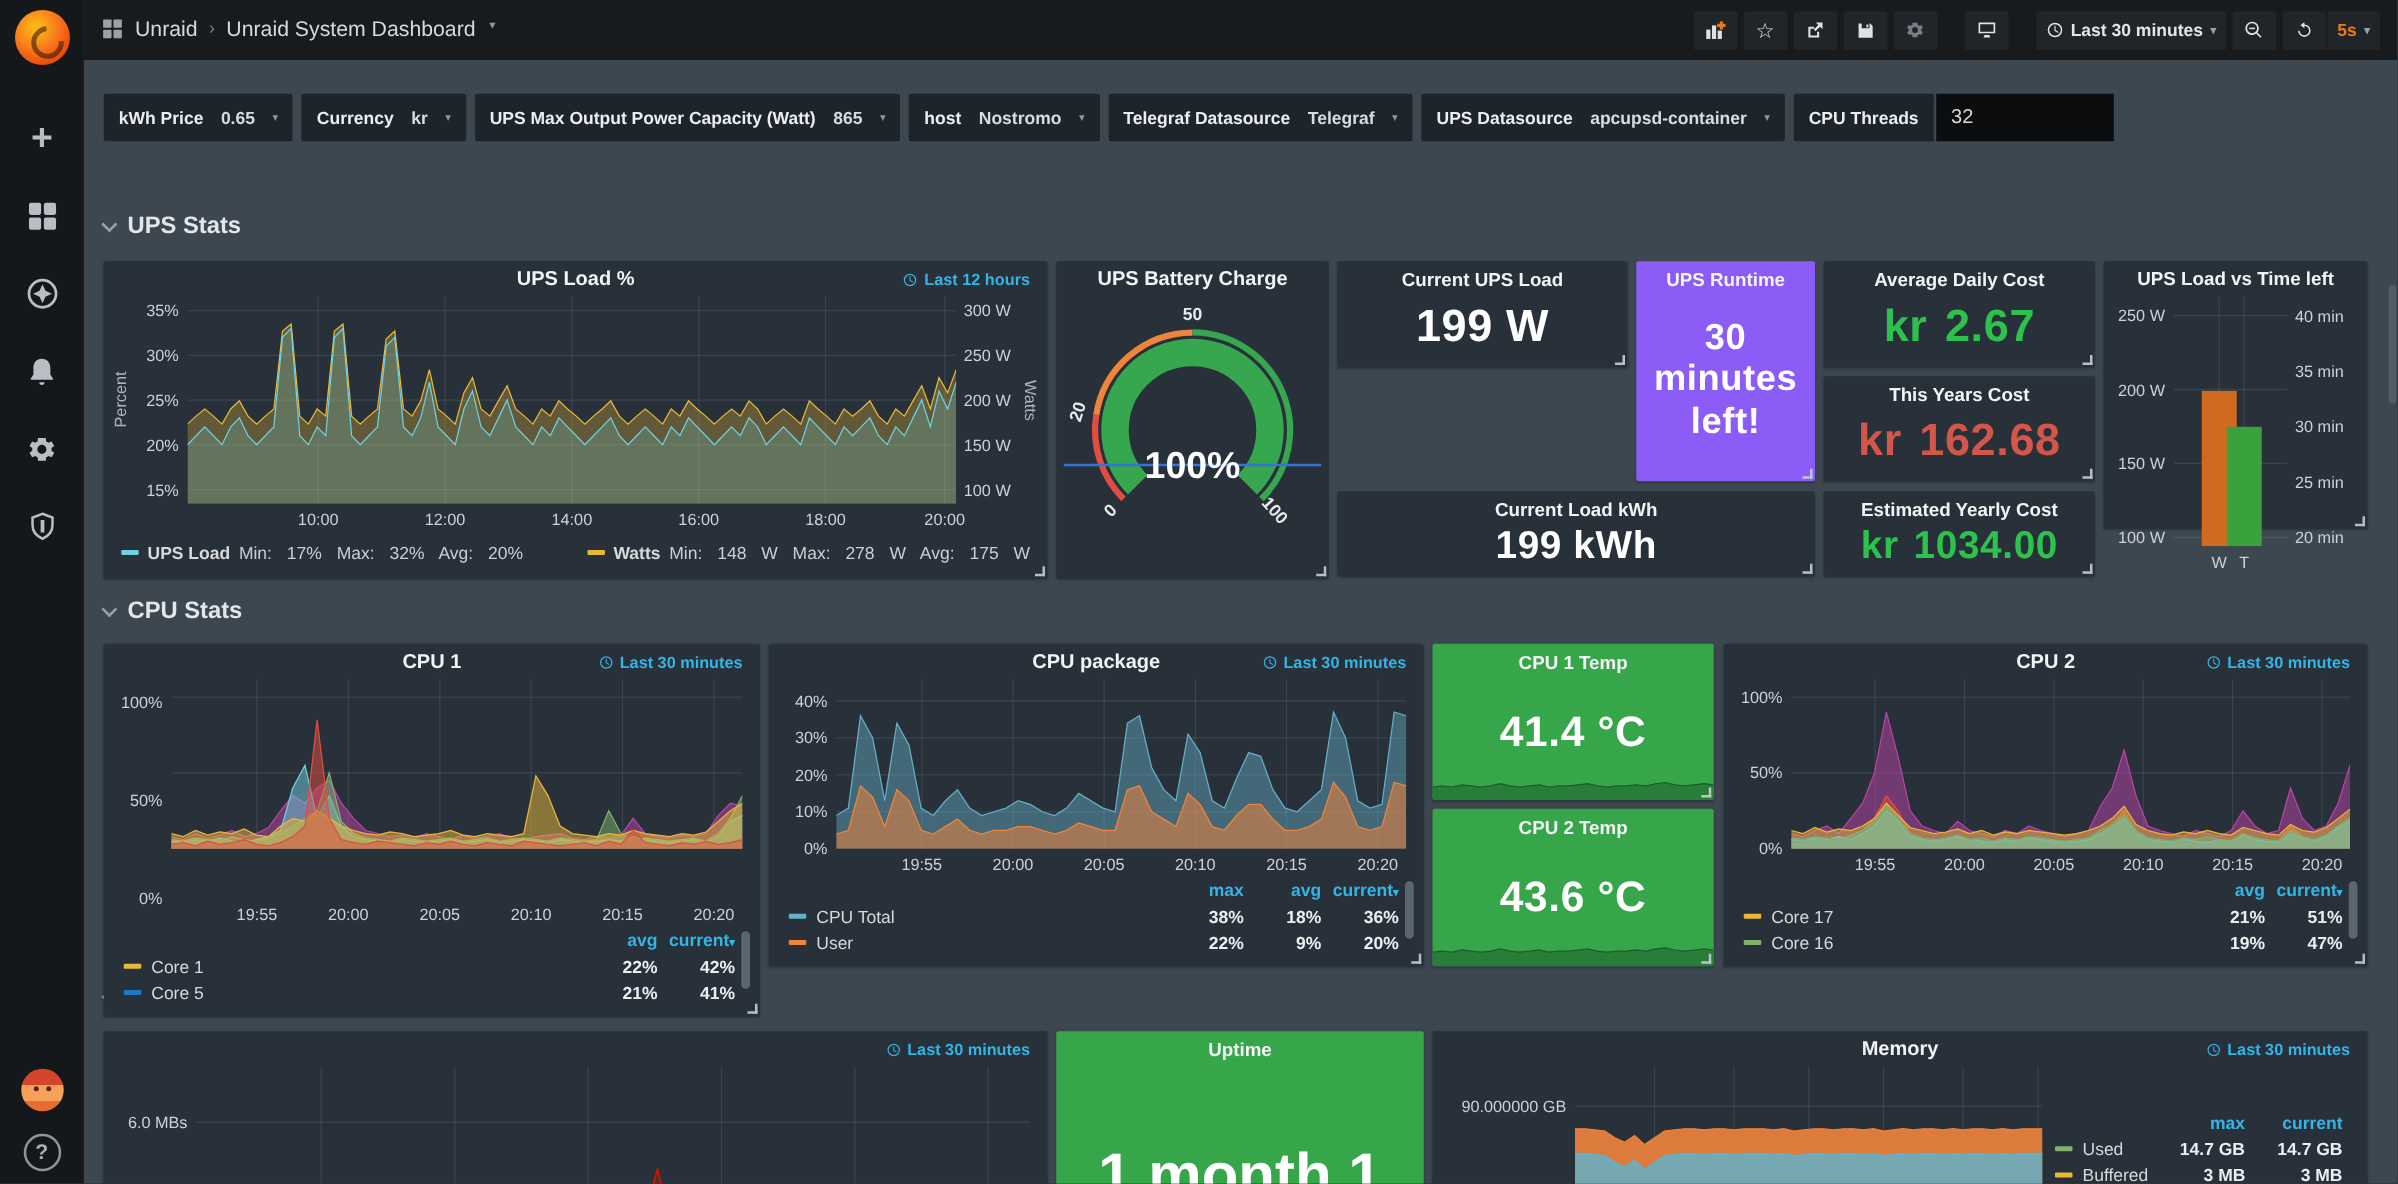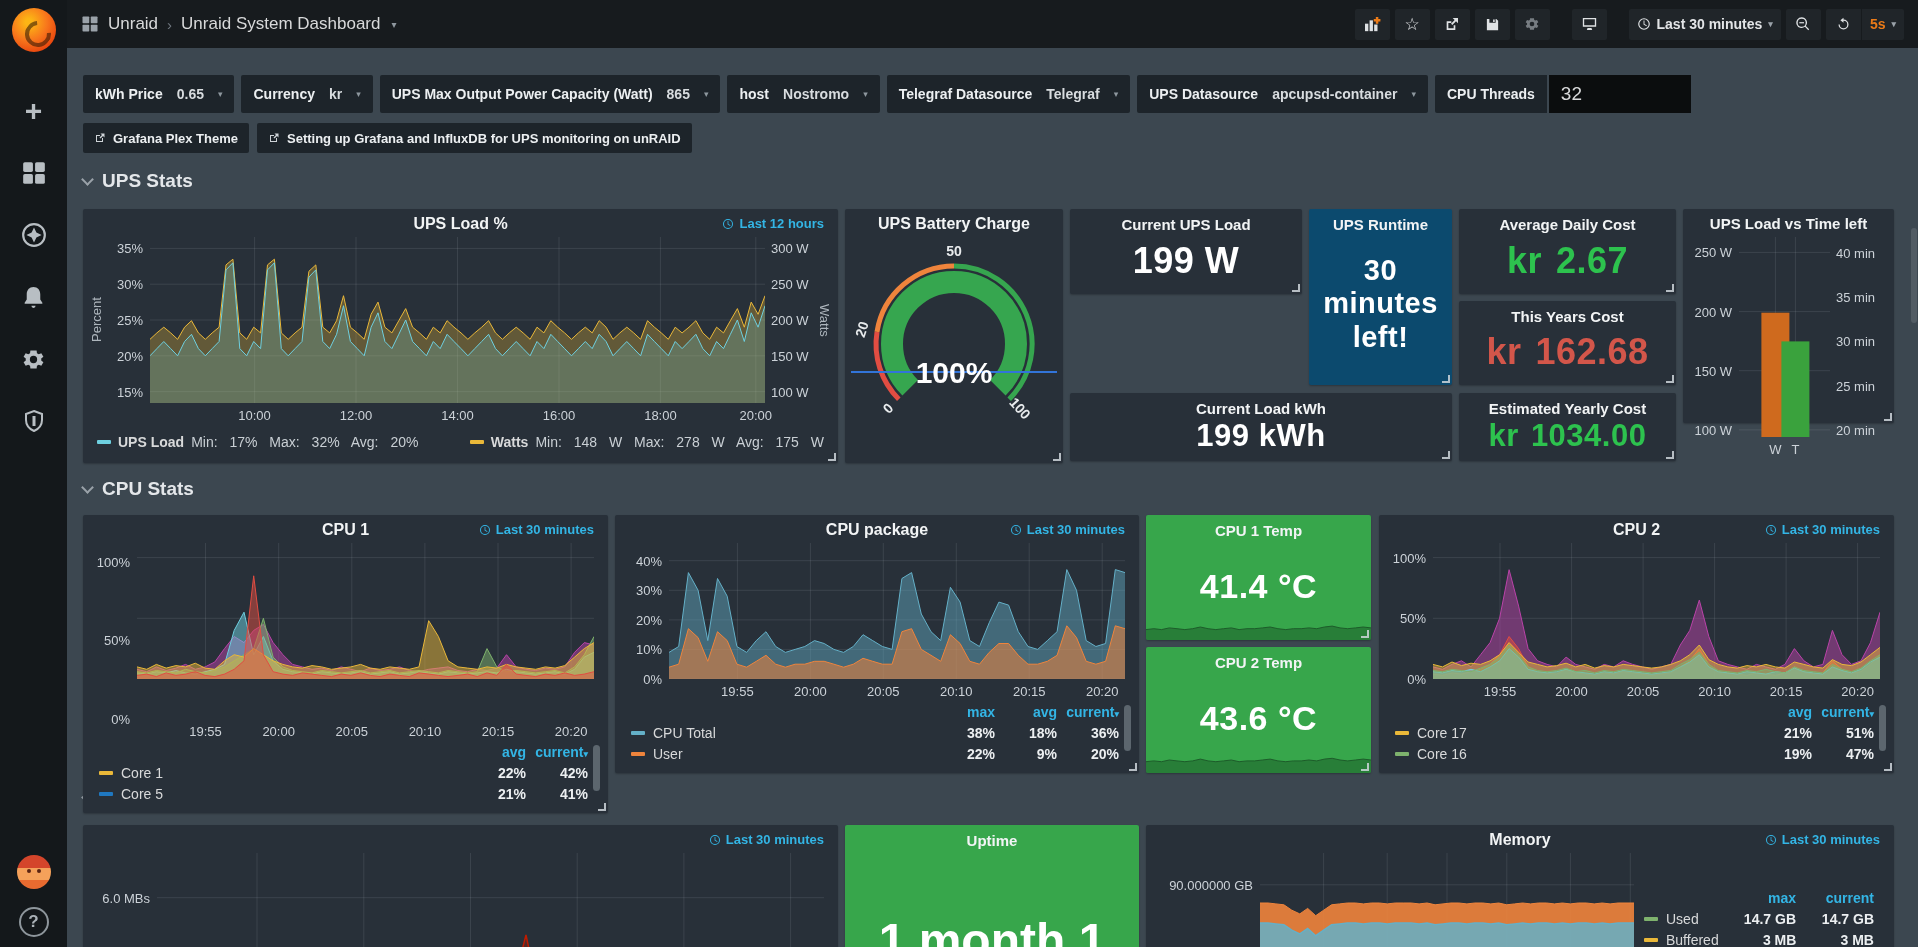--- a/index.html
+++ b/index.html
@@ -10,40 +10,40 @@
   .logo{width:44px;height:44px;margin:8px 0 28px;border-radius:50%;background:radial-gradient(circle at 38% 32%,#fcb515 8%,#f8771c 45%,#e8420d 80%);position:relative;overflow:hidden}
   .logo::after{content:"";position:absolute;left:13px;top:13px;width:18px;height:18px;border-radius:50%;border:4px solid rgba(40,20,5,.55);border-top-color:transparent;transform:rotate(40deg)}
   .side-ic{width:40px;height:40px;margin:11px 0;display:flex;align-items:center;justify-content:center;color:#b0b6bb;cursor:pointer}
   .side-ic svg{fill:#b8bec3}
   .side-bottom{margin-top:auto;margin-bottom:10px;display:flex;flex-direction:column;align-items:center}
   .avatar{width:34px;height:34px;border-radius:50%;background:linear-gradient(180deg,#d4452b 0 38%,#f5a15a 38% 75%,#e86b30 75%);position:relative}
   .avatar::after{content:"";position:absolute;left:10px;top:14px;width:4px;height:4px;border-radius:50%;background:#5a2413;box-shadow:10px 0 0 #5a2413}
   .help{width:30px;height:30px;margin-top:18px;border:2px solid #8e969c;border-radius:50%;color:#aab1b7;font-size:17px;font-weight:bold;display:flex;align-items:center;justify-content:center}
   
   .navbar{position:absolute;left:67px;top:0;width:1851px;height:48px;background:#171b1e;z-index:20;display:flex;align-items:center;padding:0 14px}
-  .crumb{display:flex;align-items:center;gap:9px;color:#d8d9da;font-size:17px}
+  .crumb{display:flex;align-items:flex-start;gap:9px;color:#d8d9da;font-size:17px}
   .crumb .grid-ic{display:inline-flex}
   .crumb .sep{color:#707880;font-size:15px}
   .crumb .caret{color:#8e979e;font-size:10px;margin-left:2px}
   .nav-right{margin-left:auto;display:flex;align-items:center;gap:5px}
   .nbtn{height:31px;min-width:35px;background:#202529;border-radius:2px;display:flex;align-items:center;justify-content:center;padding:0 8px;color:#e3e5e7;font-size:14px;font-weight:bold;cursor:pointer;gap:6px}
   .nbtn svg{fill:#dfe2e4}
   .nbtn.dim svg{fill:#777d82}
   .nav-gap{width:12px}
   .accent{color:#eb7b18}
   .tinycaret{color:#9aa2a9;font-size:9px}
   
   .content{position:absolute;left:67px;top:48px;width:1851px;height:899px}
   .vars-row{position:absolute;left:16px;top:27px;display:flex;gap:7px}
   .varbox{height:38px;background:#1d242a;border-radius:2px;display:flex;align-items:center;padding:0 12px;gap:14px;cursor:pointer}
   .varbox .vlabel{color:#eceff1;font-size:14px;font-weight:bold;white-space:nowrap}
   .varbox .vvalue{color:#d8dcdf;font-size:14px;font-weight:bold;white-space:nowrap}
   .varbox .vcaret{color:#8e979e;font-size:9px}
   .varwrap{display:flex;align-items:center}
-  .varinput{width:142px;height:38px;background:#0b0d0e;border:none;color:#d8d9da;font-size:19px;padding:0 12px;font-family:inherit;margin-left:2px}
+  .varinput{width:142px;height:38px;background:#0b0d0e;border:none;color:#d8d9da;font-size:16px;padding:0 12px;font-family:inherit;margin-left:2px}
   .links-row{position:absolute;left:16px;top:75px;display:flex;gap:8px}
   .linkbtn{height:30px;background:#1d242a;border-radius:2px;display:flex;align-items:center;gap:7px;padding:0 11px;color:#eceff1;font-size:13px;font-weight:bold;cursor:pointer}
   .linkbtn svg{fill:#cfd4d8}
   .sec-h{position:absolute;display:flex;align-items:center;gap:10px;color:#e4e7ea;font-size:19px;font-weight:bold;cursor:pointer}
   .chev{width:9px;height:9px;border-right:2px solid #9aa2a9;border-bottom:2px solid #9aa2a9;transform:rotate(45deg);margin-top:-4px}
   .row{position:absolute}
   
   .panel{position:absolute;background:#283039;border-radius:2px;box-shadow:0 1px 2px rgba(0,0,0,.25)}
   .corner{position:absolute;right:2px;bottom:2px;width:8px;height:8px;border-right:2px solid #cfd6dc;border-bottom:2px solid #cfd6dc;opacity:.85;cursor:nwse-resize}
   .ptitle-row{position:relative;height:28px;flex:0 0 28px}
@@ -245,36 +245,20 @@
         <span class="vcaret">▾</span>
       </div>
       <div class="varwrap">
         <div class="varbox" style="border-top-right-radius:0;border-bottom-right-radius:0">
           <span class="vlabel">CPU Threads</span>
         </div>
         <input class="varinput" value="32" style="">
       </div>
     </div>
 
-    <div class="links-row">
-      <div class="linkbtn">
-        <svg width="12" height="12" viewBox="0 0 24 24">
-            <path d="M4 6v14h14v-8h-2v6H6V8h6V6z"></path>
-            <path d="M13 3h8v8l-3-3-5 5-2-2 5-5z"></path>
-          </svg>
-        <span>Grafana Plex Theme</span>
-      </div>
-      <div class="linkbtn">
-        <svg width="12" height="12" viewBox="0 0 24 24">
-            <path d="M4 6v14h14v-8h-2v6H6V8h6V6z"></path>
-            <path d="M13 3h8v8l-3-3-5 5-2-2 5-5z"></path>
-          </svg>
-        <span>Setting up Grafana and InfluxDB for UPS monitoring on unRAID</span>
-      </div>
-    </div>
 
     <div class="sec-h" style="left:16px;top:122px">
         <span class="chev"></span>
         <span>UPS Stats</span>
       </div>
     <div class="sec-h" style="left:16px;top:430px">
         <span class="chev"></span>
         <span>CPU Stats</span>
       </div>
     <div class="sec-h" style="left:16px;top:740px">
@@ -378,21 +362,21 @@
         <span class="stitle">Current UPS Load</span>
         <div class="svalue" style="color: rgb(255, 255, 255);">199 W</div>
         <span class="corner"></span>
       </div>
       <div class="panel stat" style="left:1003px;top:184px;width:382px;height:68px">
         <span class="stitle">Current Load kWh</span>
         <div class="svalue small" style="color: rgb(255, 255, 255);">199 kWh</div>
         <span class="corner"></span>
       </div>
 
-      <div class="panel stat" style="left: 1242px; top: 0px; width: 143px; height: 176px; background: #0c4a6e;">
+      <div class="panel stat" style="left: 1242px; top: 0px; width: 143px; height: 176px; background: #8b5cf6;">
         <span class="stitle">UPS Runtime</span>
         <div class="svalue runtime" style="color: rgb(255, 255, 255);">30 minutes left!</div>
         <span class="corner"></span>
       </div>
 
       <div class="panel stat" style="left:1392px;top:0;width:217px;height:85px">
         <span class="stitle">Average Daily Cost</span>
         <div class="svalue" style="color: rgb(45, 194, 78);">
           <span>kr</span>
             <span style="width:14px"></span>

